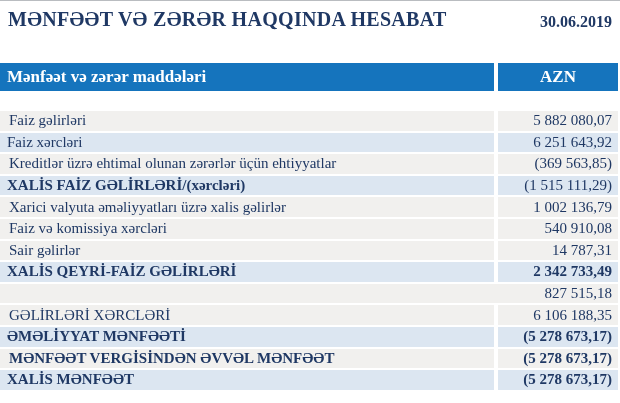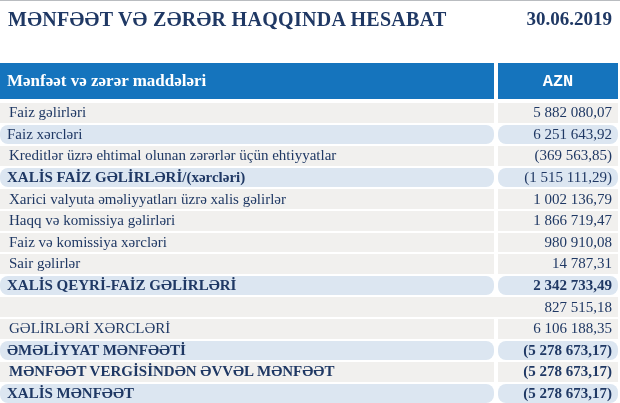--- a/index.html
+++ b/index.html
@@ -11,78 +11,78 @@
   *{margin:0;padding:0;box-sizing:border-box;}
   html,body{width:620px;height:403px;background:#ffffff;overflow:hidden;}
   body{
     font-family:"Liberation Serif","DejaVu Serif",serif;
     color:var(--navy);
     border-top:1px solid #b9bcc0;
   }
   .titlebar{
     display:flex;
     justify-content:space-between;
-    align-items:center;
+    align-items:flex-end;
     padding:6px 8px 0 8px;
     height:30px;
     font-family:Liberation Serif, serif;
   }
   .title{
     font-size:20px;
     font-weight:bold;
     letter-spacing:0.3px;
     white-space:nowrap;
   }
   .date{
-    font-size:19px;
+    font-size:16px;
     font-weight:bold;
     white-space:nowrap;
   }
   .pl-table{margin-top:32px;}
   .thead{
     display:flex;
-    height:36px;
-    margin-bottom:4px;
+    height:28px;
+    margin-bottom:20px;
   }
   .thead .cell{
     background:var(--hdr-blue);
     color:#ffffff;
     font-weight:bold;
     font-size:17px;
     display:flex;
     align-items:center;
   }
   .cell.c-label{
     width:494px;
     padding-left:7px;
     margin-right:4px;
   }
   .cell.c-value{
     flex:1;
     margin-right:2px;
   }
-  .thead .c-value{justify-content:center;font-family:Liberation Mono, monospace;}
+  .thead .c-value{justify-content:center;}
   .row{
     display:flex;
     height:19.6px;
     margin-bottom:2px;
   }
   .row .cell{
     display:flex;
     align-items:center;
     font-size:15px;
     line-height:1;
   }
   .row .c-value{
     justify-content:flex-end;
     padding-right:6px;
     text-align:center;
   }
   .row.grey .cell{background:var(--row-grey);padding-left:9px;}
-  .row.blue .cell{background:var(--row-blue);border-radius:8px;}
+  .row.blue .cell{background:var(--row-blue);}
   .row.bl .c-label{font-weight:bold;font-family:Liberation Serif, serif;}
   .row.bv .c-value{font-weight:bold;}
 </style>
 </head>
 <body>
 
 <div class="titlebar">
   <div class="title">MƏNFƏƏT VƏ ZƏRƏR HAQQINDA HESABAT</div>
   <div class="date">30.06.2019</div>
 </div>
@@ -107,26 +107,22 @@
   </div>
   <div class="row blue bl">
     <div class="cell c-label">XALİS FAİZ GƏLİRLƏRİ/(xərcləri)</div>
     <div class="cell c-value">(1 515 111,29)</div>
   </div>
   <div class="row grey">
     <div class="cell c-label">Xarici valyuta əməliyyatları üzrə xalis gəlirlər</div>
     <div class="cell c-value">1 002 136,79</div>
   </div>
   <div class="row grey">
-    <div class="cell c-label">Haqq və komissiya gəlirləri</div>
-    <div class="cell c-value">1 866 719,47</div>
-  </div>
-  <div class="row grey">
     <div class="cell c-label">Faiz və komissiya xərcləri</div>
-    <div class="cell c-value">980 910,08</div>
+    <div class="cell c-value">540 910,08</div>
   </div>
   <div class="row grey">
     <div class="cell c-label">Sair gəlirlər</div>
     <div class="cell c-value">14 787,31</div>
   </div>
   <div class="row blue bl bv">
     <div class="cell c-label">XALİS QEYRİ-FAİZ GƏLİRLƏRİ</div>
     <div class="cell c-value">2 342 733,49</div>
   </div>
   <div class="row grey">

